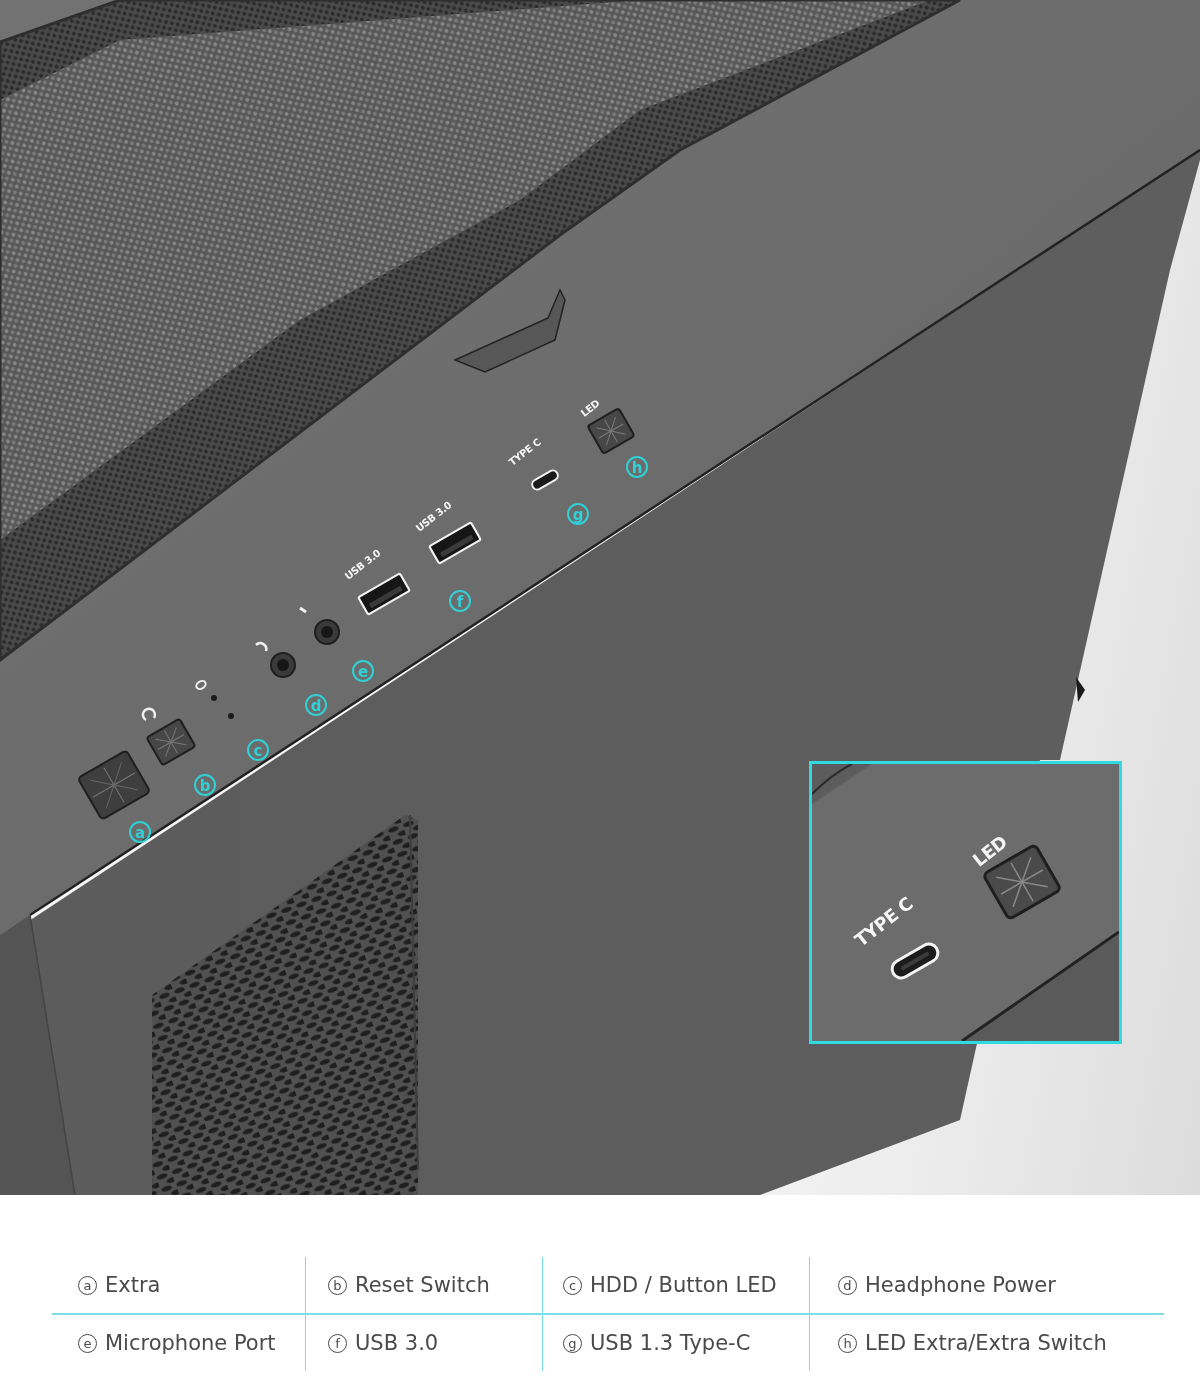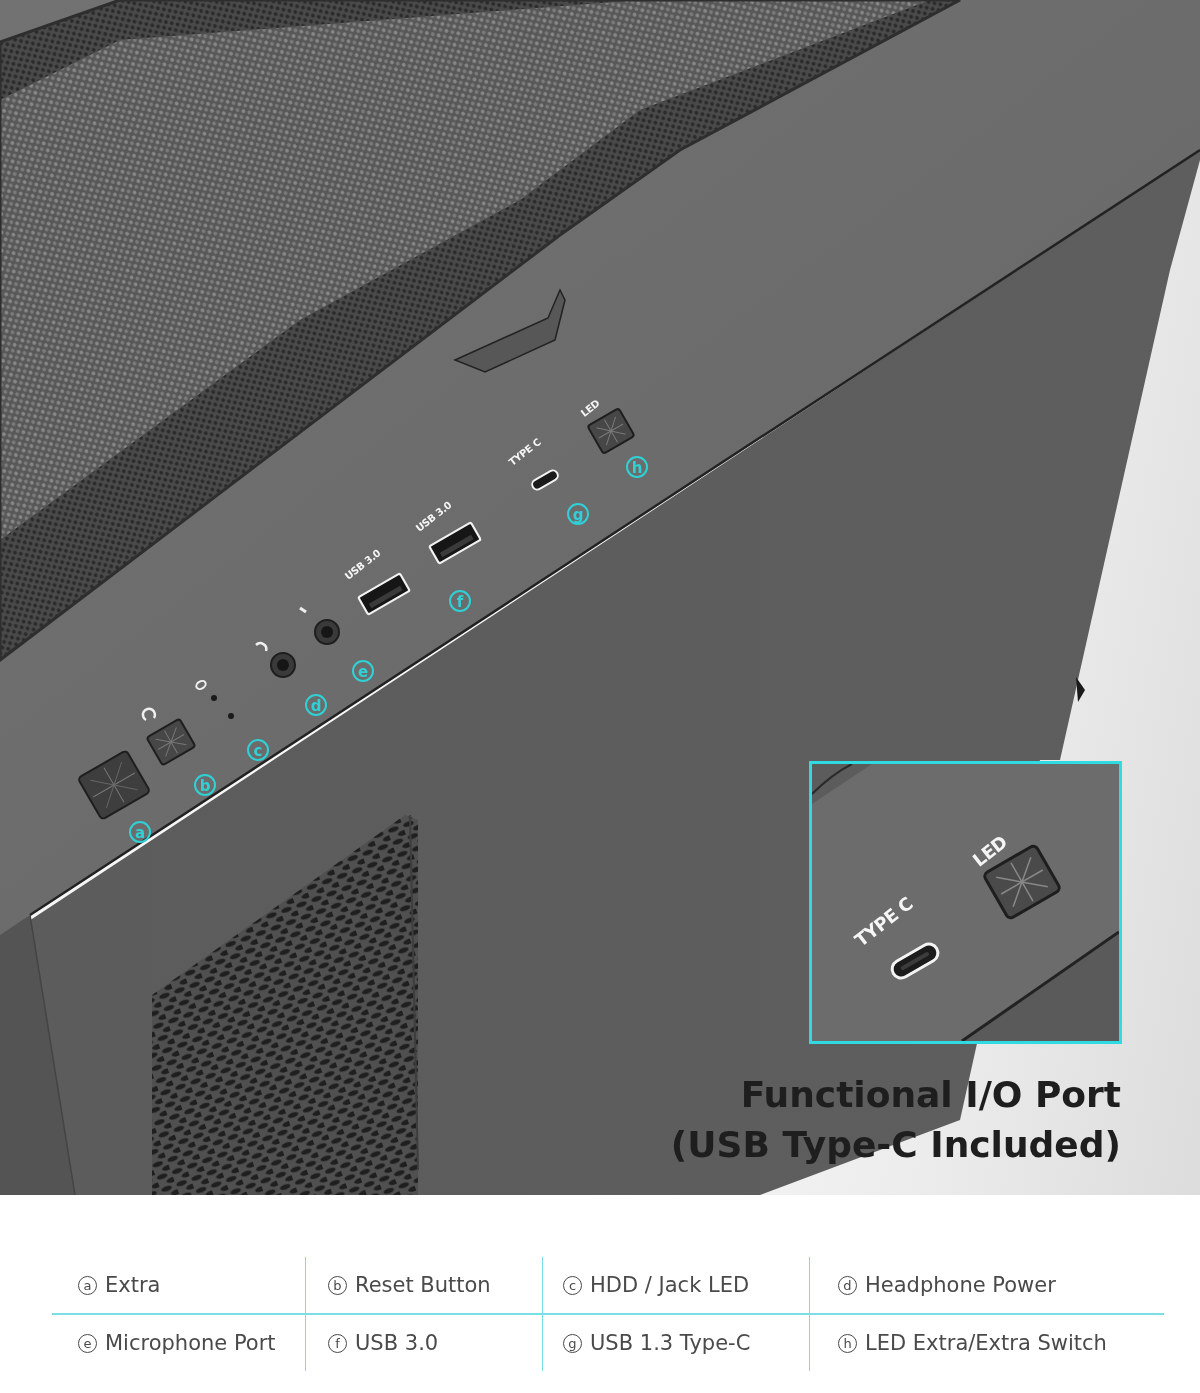--- a/index.html
+++ b/index.html
@@ -167,39 +167,35 @@
       </g>
       <g transform="translate(103,197) rotate(-30)">
         <rect x="-25" y="-9" width="50" height="18" rx="9" fill="#1c1c1c" stroke="#f4f4f4" stroke-width="3"></rect>
         <rect x="-16" y="-2" width="32" height="4" rx="2" fill="#3c3c3c"></rect>
       </g>
     </svg>
     <span class="inset-label" style="left:45px;top:168px;transform:rotate(-38deg);">TYPE C</span>
     <span class="inset-label" style="left:163px;top:88px;transform:rotate(-38deg);">LED</span>
   </div>
 
-  <div class="headline" style="top:1070px;">
-    <div>Functional I/O Port</div>
-    <div>(USB Type-C Included)</div>
-  </div>
 </div>
 
 <div class="legend">
   <div class="legend-row first">
     <div class="legend-cell c1">
       <span class="circ">a</span>
       <span>Extra</span>
     </div>
     <div class="legend-cell c2">
       <span class="circ">b</span>
-      <span>Reset Button</span>
+      <span>Reset Switch</span>
     </div>
     <div class="legend-cell c3">
       <span class="circ">c</span>
-      <span>HDD / Jack LED</span>
+      <span>HDD / Button LED</span>
     </div>
     <div class="legend-cell c4">
       <span class="circ">d</span>
       <span>Headphone Power</span>
     </div>
   </div>
   <div class="legend-row" style="height:56px;">
     <div class="legend-cell c1">
       <span class="circ">e</span>
       <span>Microphone Port</span>

